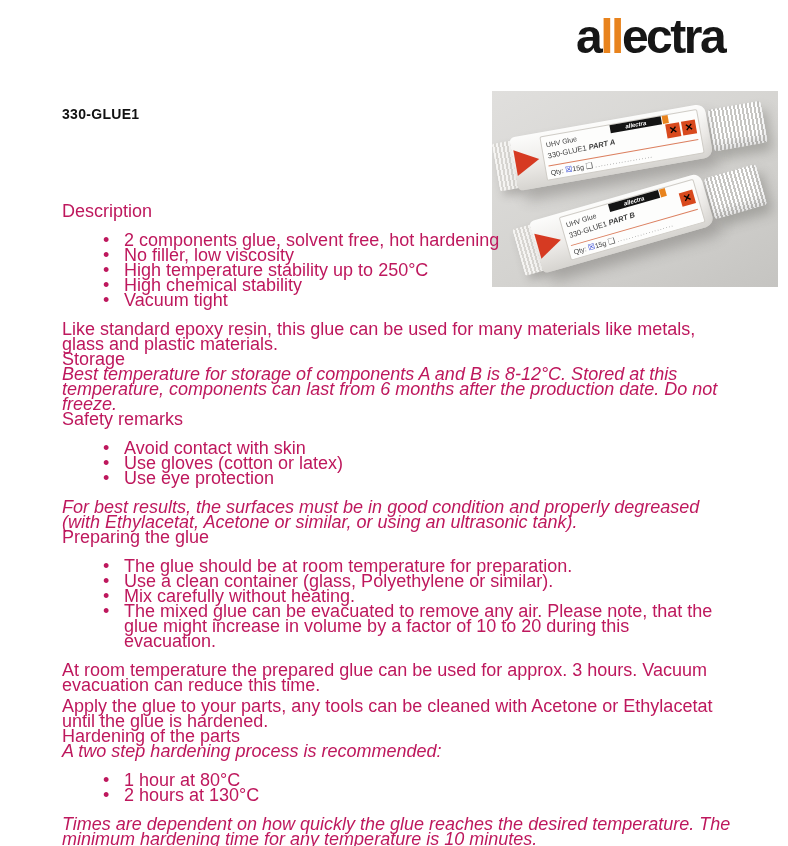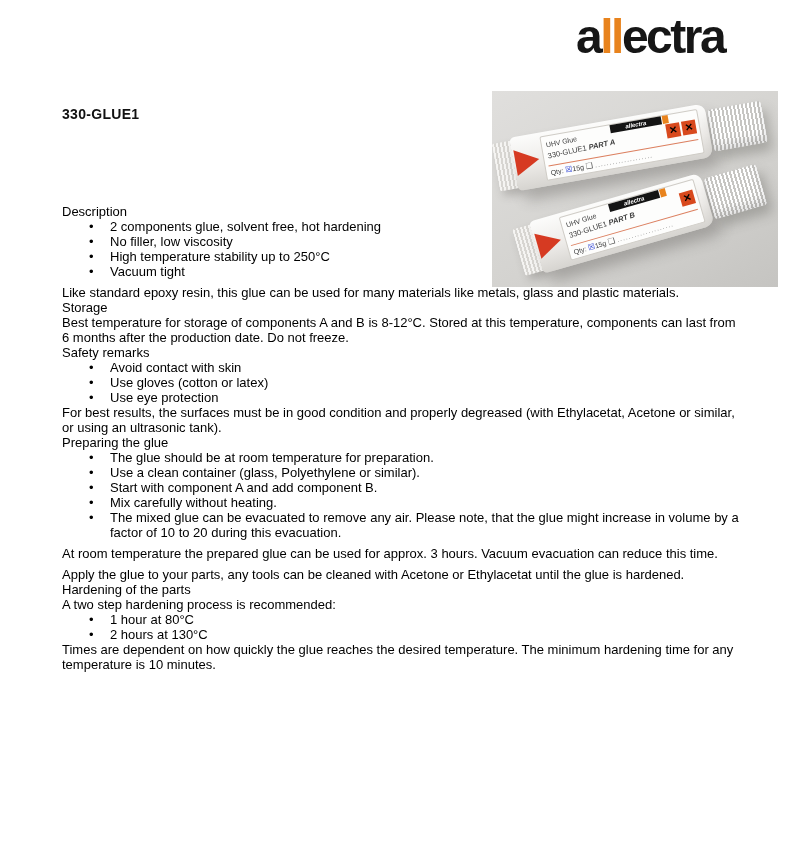--- a/index.html
+++ b/index.html
@@ -81,27 +81,27 @@
   .dots { color: #8a8a8a; letter-spacing: 1px; }
   .tube-cap {
     position: absolute; right: 0; top: 9px; width: 54px; height: 42px;
     background: repeating-linear-gradient(90deg, #ffffff 0 2px, #c6c5c2 2px 4px);
     border-radius: 3px; box-shadow: 4px 9px 12px rgba(70,68,64,.3), inset 0 -6px 8px rgba(0,0,0,.12);
   }
 
   
   .doc {
     position: absolute; left: 62px; top: 204px; width: 678px;
-    font-size: 13px; line-height: 15px; color: #000000;
+    font-size: 18px; line-height: 15px; color: #be185d;
   }
   .sec { }
   .sec.first { margin-top: 0; }
   .para { margin-top: 6px; }
-  .para.tight { margin-top: 0; }
-  ul.bullets { list-style: none; margin: 0; padding: 0; }
+  .para.tight { margin-top: 0; font-style: italic; }
+  ul.bullets { list-style: none; margin: 14px; padding: 0; }
   ul.bullets li { position: relative; padding-left: 48px; }
   ul.bullets li::before {
     content: "\2022"; position: absolute; left: 27px; top: 0;
   }
 </style>
 </head>
 <body>
 
 <div class="page">
 
@@ -148,20 +148,21 @@
     </div>
 
   <div class="doc">
 
     <div class="sec first">Description</div>
     <ul class="bullets">
 
     <li>2 components glue, solvent free, hot hardening</li>
         <li>No filler, low viscosity</li>
         <li>High temperature stability up to 250°C</li>
+        <li>High chemical stability</li>
         <li>Vacuum tight</li>
       </ul>
 
     <div class="para">Like standard epoxy resin, this glue can be used for many materials like metals, glass and plastic materials.</div>
 
     <div class="sec">Storage</div>
     <div class="para tight">Best temperature for storage of components A and B is 8-12°C. Stored at this temperature, components can last from 6 months after the production date. Do not freeze.</div>
 
     <div class="sec">Safety remarks</div>
     <ul class="bullets">
@@ -171,21 +172,20 @@
         <li>Use eye protection</li>
       </ul>
 
     <div class="para tight">For best results, the surfaces must be in good condition and properly degreased (with Ethylacetat, Acetone or similar, or using an ultrasonic tank).</div>
 
     <div class="sec">Preparing the glue</div>
     <ul class="bullets">
 
     <li>The glue should be at room temperature for preparation.</li>
         <li>Use a clean container (glass, Polyethylene or similar).</li>
-        <li>Start with component A and add component B.</li>
         <li>Mix carefully without heating.</li>
         <li>The mixed glue can be evacuated to remove any air. Please note, that the glue might increase in volume by a factor of 10 to 20 during this evacuation.</li>
       </ul>
 
     <div class="para">At room temperature the prepared glue can be used for approx. 3 hours. Vacuum evacuation can reduce this time.</div>
 
     <div class="para">Apply the glue to your parts, any tools can be cleaned with Acetone or Ethylacetat until the glue is hardened.</div>
 
     <div class="sec">Hardening of the parts</div>
     <div class="para tight">A two step hardening process is recommended:</div>

